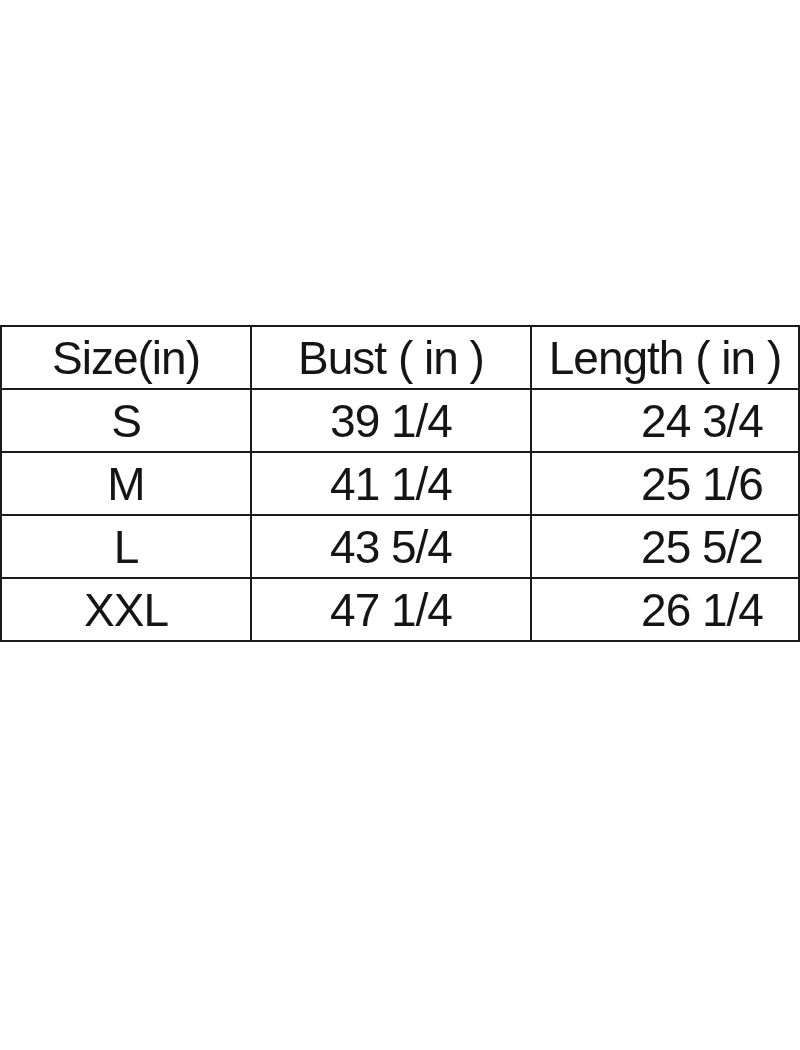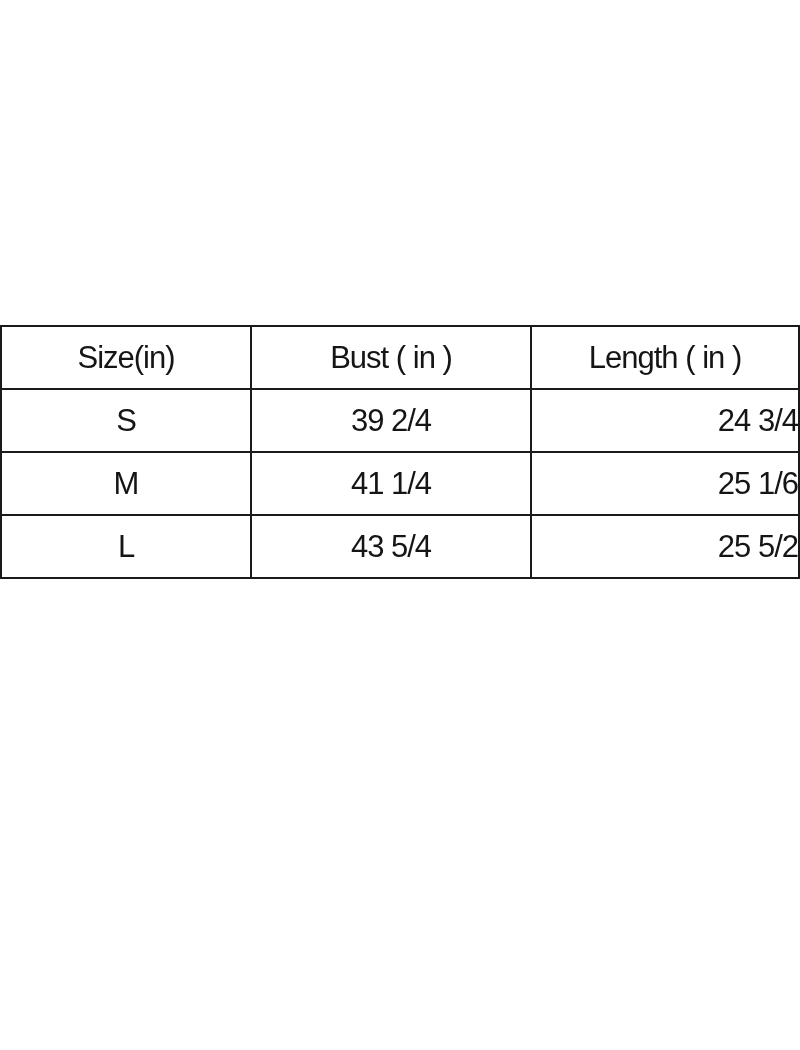--- a/index.html
+++ b/index.html
@@ -21,31 +21,31 @@
     left: 0;
     width: 798px;
     border-collapse: collapse;
     table-layout: fixed;
   }
   .size-table th,
   .size-table td {
     border: 2px solid var(--border-color, #1a1a1a);
     height: 61px;
     padding: 0;
-    font-size: 31px;
+    font-size: 46px;
     font-weight: 400;
     letter-spacing: -1px;
     text-align: center;
     vertical-align: middle;
     white-space: nowrap;
     background: var(--bg, #ffffff);
   }
   
   .size-table td.length-cell {
-    text-align: right;
+    text-align: center;
     padding-left: 74px;
   }
 </style>
 </head>
 <body style="--text-color: #151515; --border-color: #1a1a1a; --bg: #ffffff;">
 
 <table class="size-table">
   <colgroup>
     <col style="width:250px">
     <col style="width:280px">
@@ -54,27 +54,32 @@
   <thead>
     <tr>
       <th>Size(in)</th>
       <th>Bust ( in )</th>
       <th>Length ( in )</th>
     </tr>
   </thead>
   <tbody>
     <tr>
       <td>S</td>
-      <td>39 2/4</td>
+      <td>39 1/4</td>
       <td class="length-cell">24 3/4</td>
     </tr>
     <tr>
       <td>M</td>
       <td>41 1/4</td>
       <td class="length-cell">25 1/6</td>
     </tr>
     <tr>
       <td>L</td>
       <td>43 5/4</td>
       <td class="length-cell">25 5/2</td>
     </tr>
+    <tr>
+      <td>XXL</td>
+      <td>47 1/4</td>
+      <td class="length-cell">26 1/4</td>
+    </tr>
   </tbody>
 </table>
 
 </body></html>

